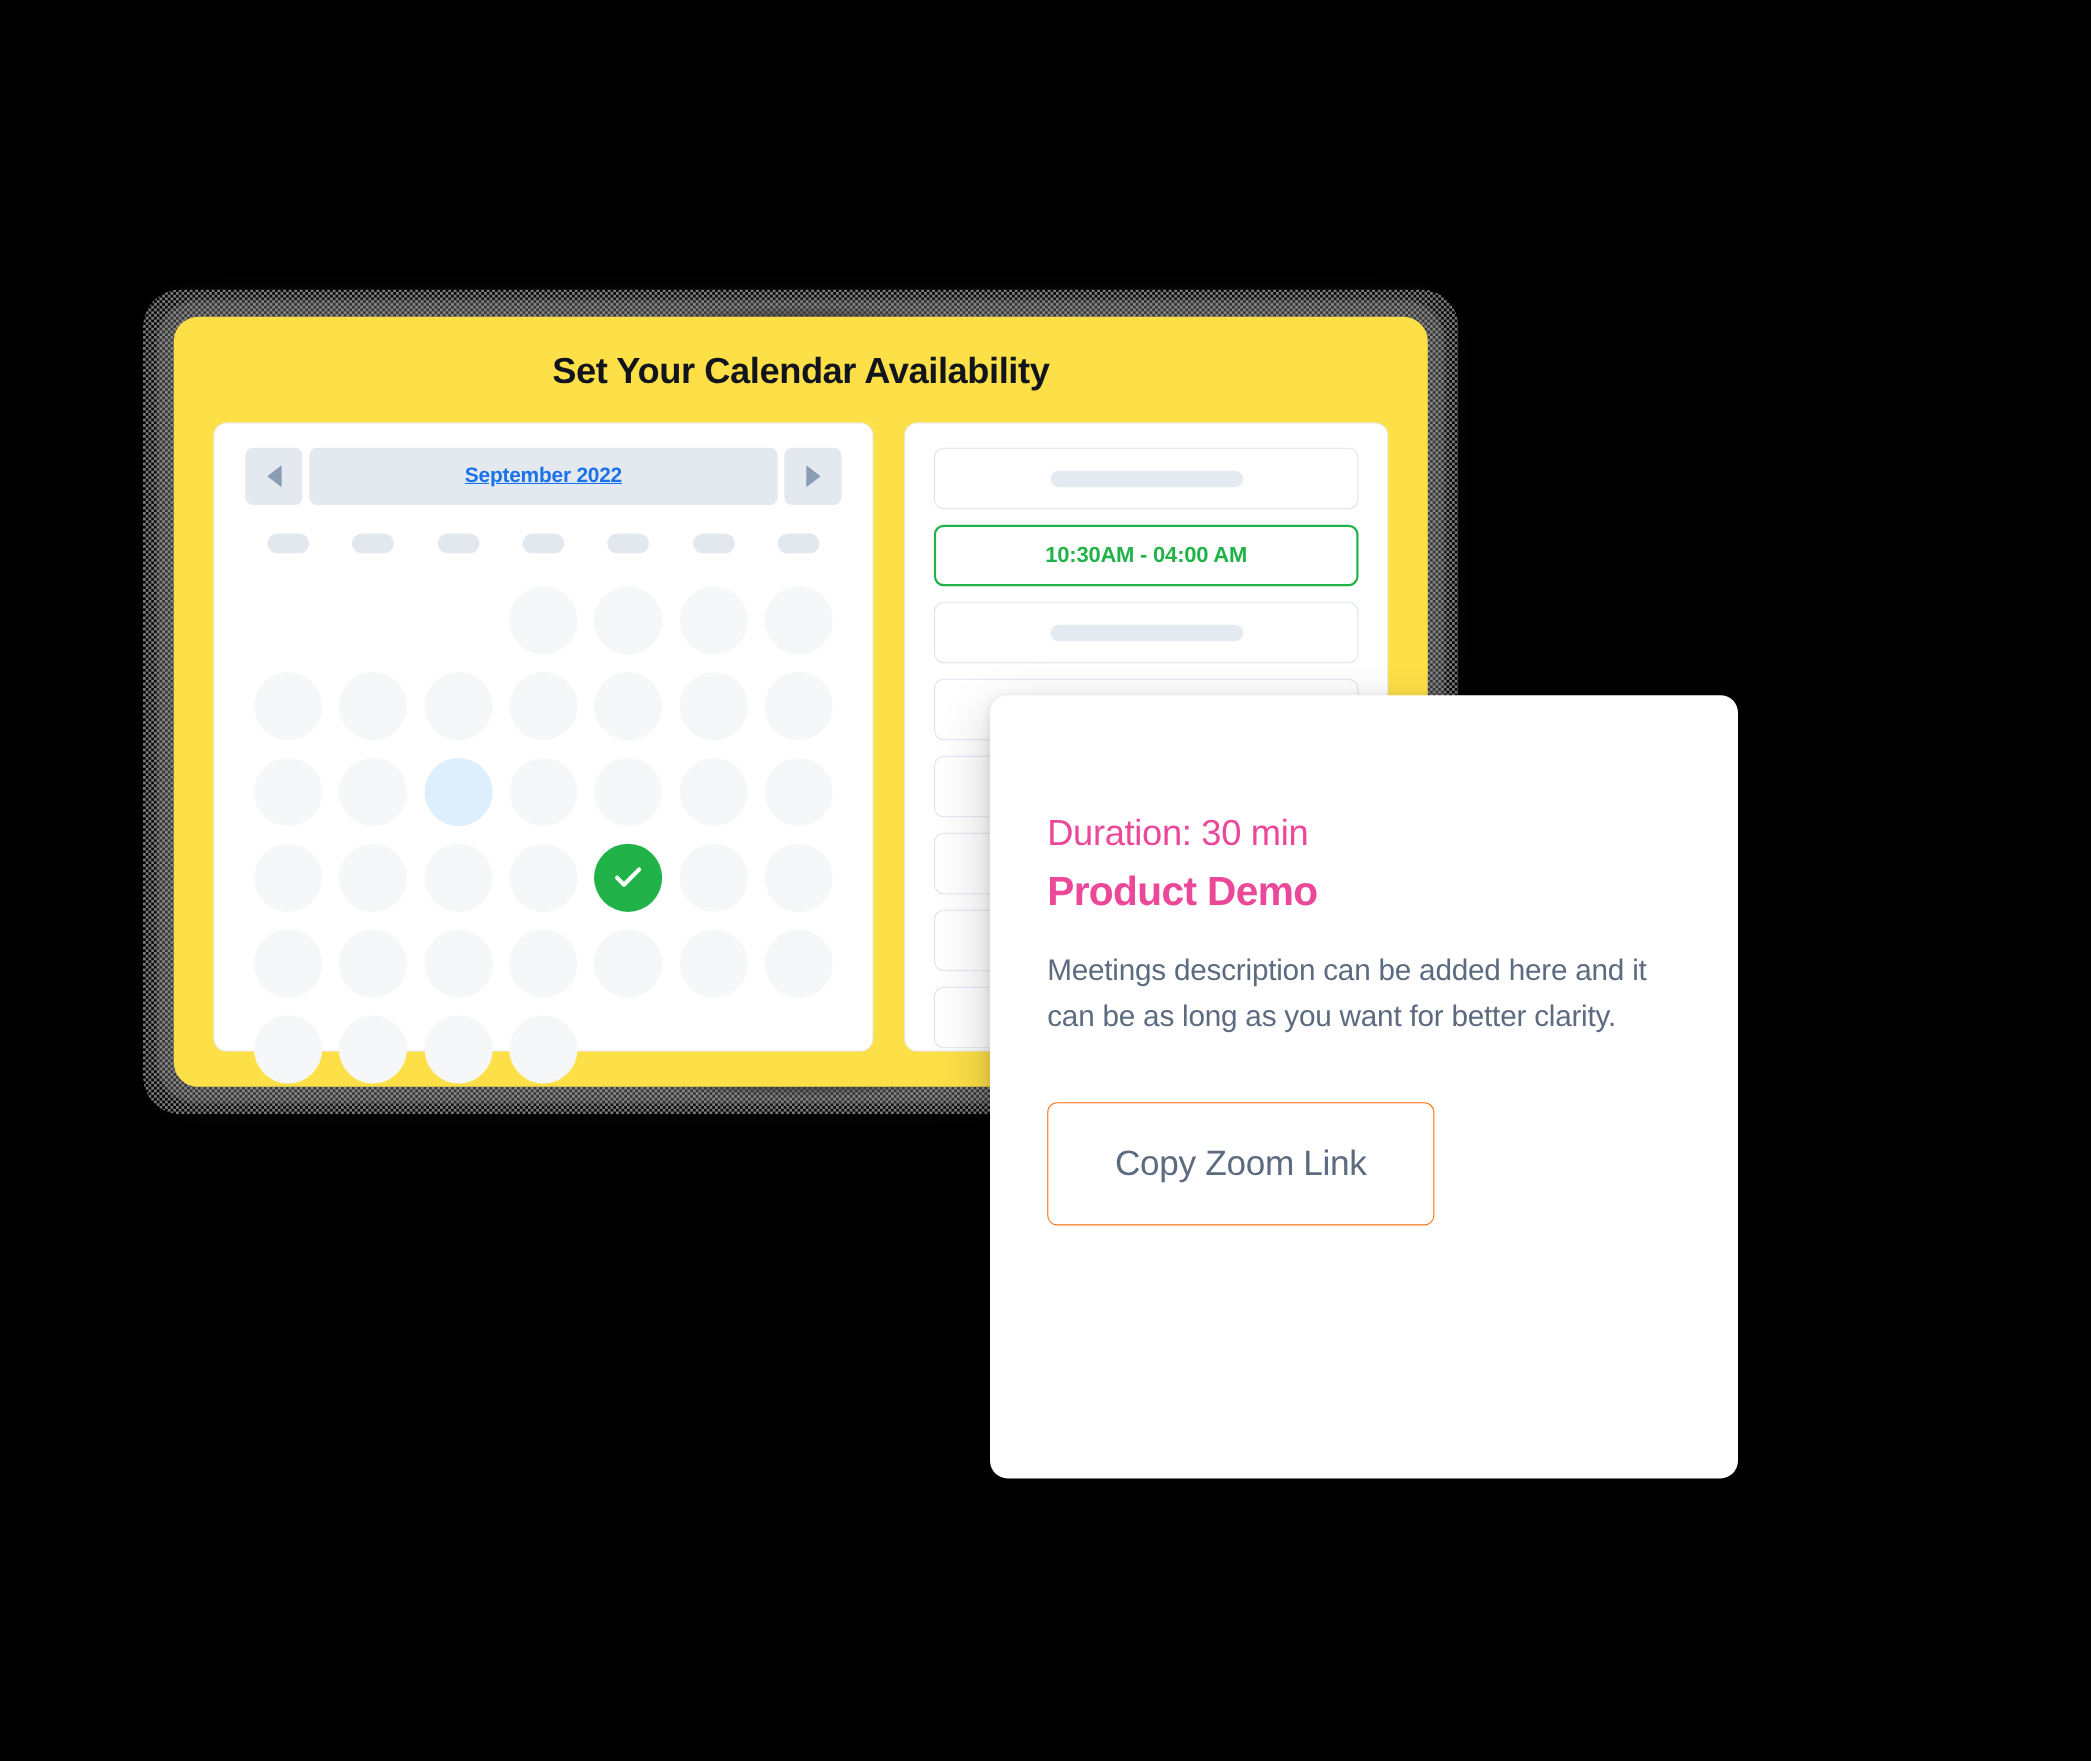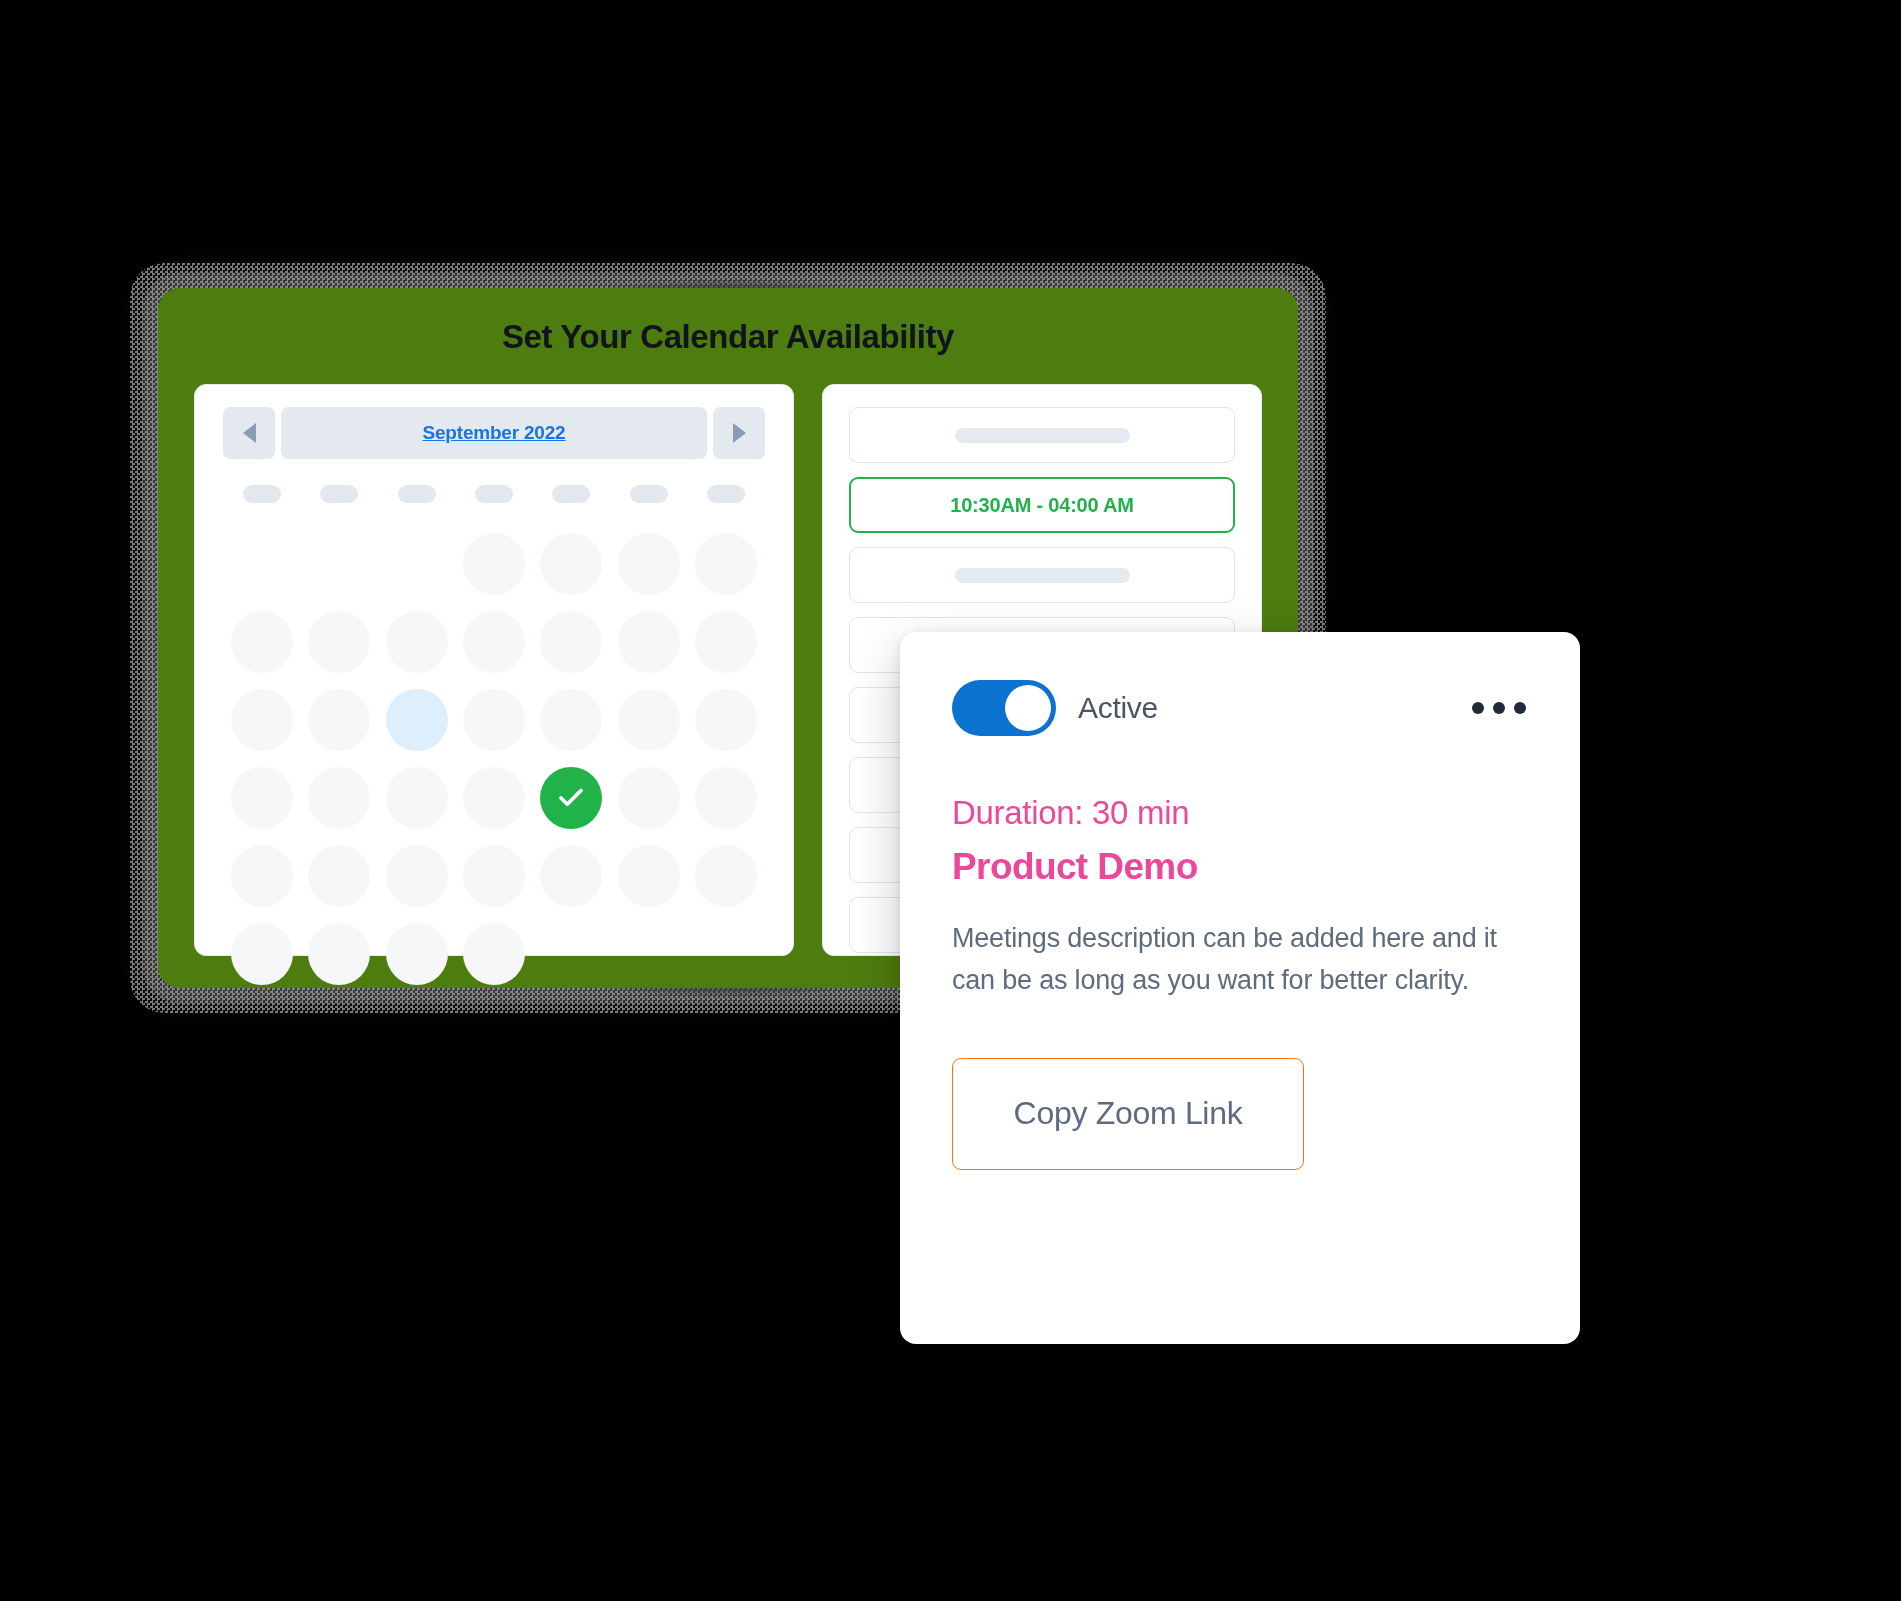--- a/index.html
+++ b/index.html
@@ -23,21 +23,21 @@
     background: #000000;
   }
 
   
   .app-window {
     position: absolute;
     left: 158px;
     top: 288px;
     width: 1140px;
     height: 700px;
-    background: #4d7c0f;
+    background: #fde047;
     border-radius: 22px;
     box-shadow:
       0 0 0 14px rgba(255,255,255,0.06),
       0 0 0 16px rgba(120,120,120,0.25),
       0 0 28px 14px rgba(255,255,255,0.10);
   }
   .window-noise-border {
     position: absolute;
     left: 130px;
     top: 263px;
@@ -411,33 +411,20 @@
           <div class="slot">
             <span class="bar"></span>
           </div>
         </div>
 
     </div>
   </div>
 
   <div class="detail-card">
 
-    <div class="card-head">
-      <div class="toggle-wrap">
-        <div class="toggle">
-          <span class="knob"></span>
-        </div>
-        <span class="toggle-label">Active</span>
-      </div>
-      <div class="kebab">
-        <i></i>
-        <i></i>
-        <i></i>
-      </div>
-    </div>
 
     <div class="duration">Duration: 30 min</div>
 
     <div class="meeting-title">Product Demo</div>
 
     <div class="meeting-desc">Meetings description can be added here and it can be as long as you want for better clarity.</div>
 
     <div class="copy-btn">Copy Zoom Link</div>
 
   </div>

